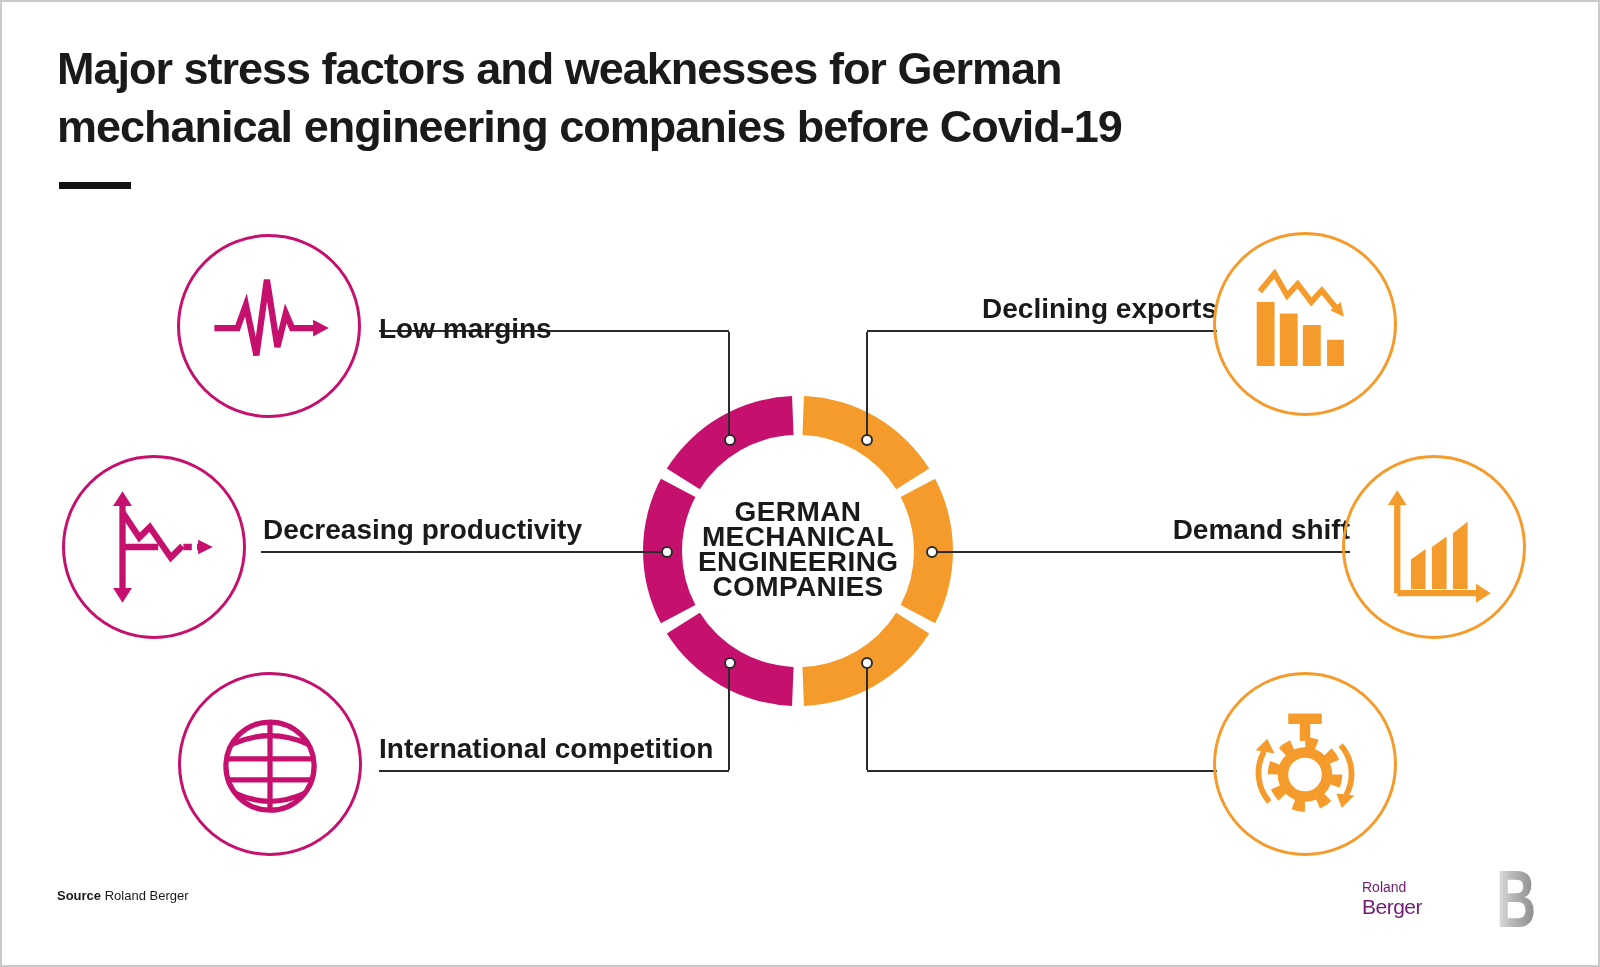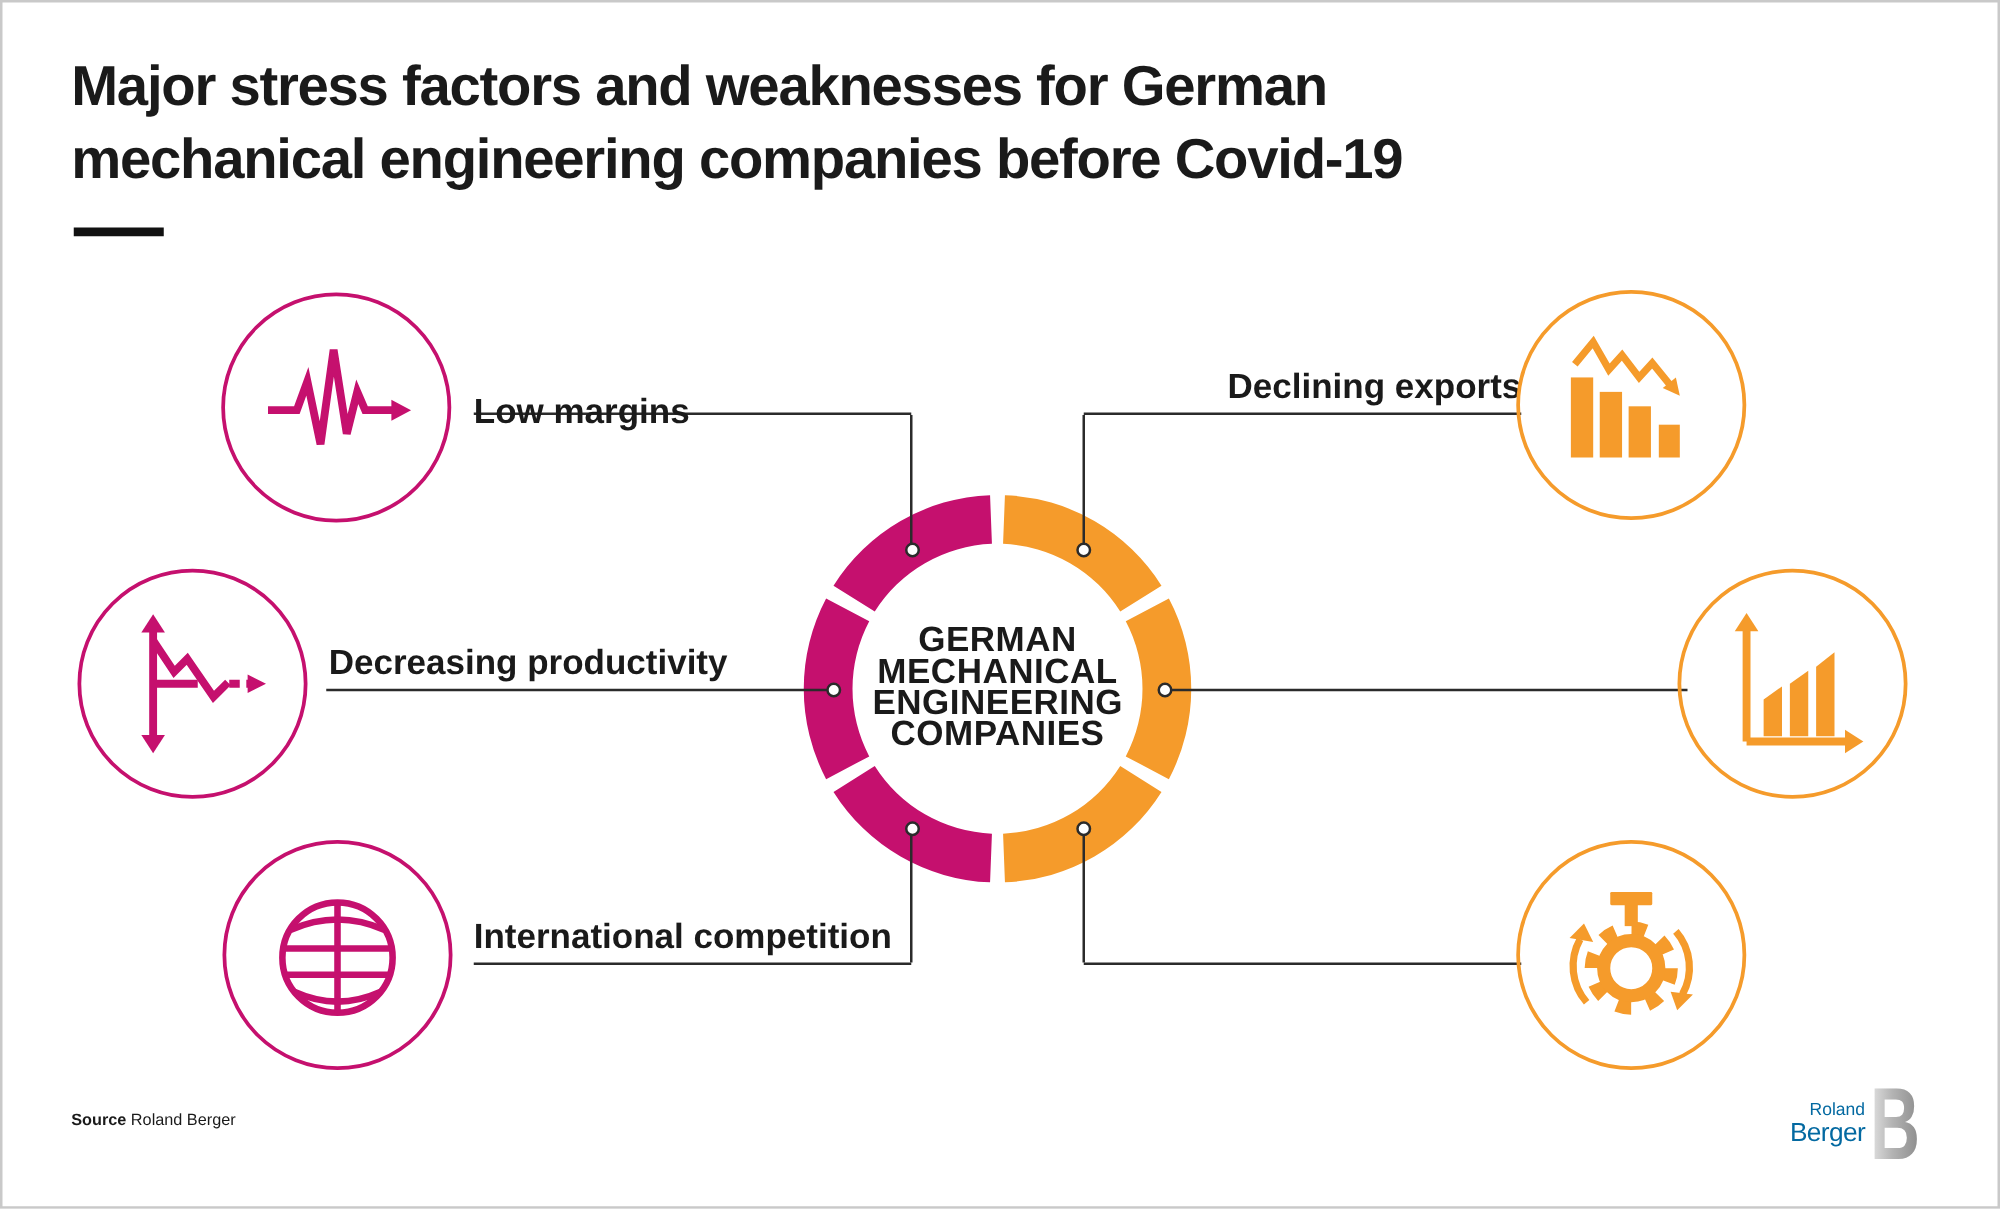--- a/index.html
+++ b/index.html
@@ -34,21 +34,21 @@
   .fill-magenta{fill:var(--magenta,#c5106e);}
   .stroke-orange{stroke:var(--orange,#f59b2b);}
   .fill-orange{fill:var(--orange,#f59b2b);}
   .donut-center-label{
     left:696px;top:497px;width:200px;text-align:center;
     font-size:28px;font-weight:700;line-height:25px;letter-spacing:.4px;
     color:var(--ink,#1a1a1a);white-space:pre-line;
   }
   .source-line{left:55px;top:886px;font-size:13px;color:#1a1a1a;}
   .source-line .b{font-weight:700;}
-  .logo-text{left:1360px;top:878px;width:130px;text-align:right;color:#0369a1;line-height:1;}
+  .logo-text{left:1360px;top:878px;width:130px;color:#701a75;line-height:1;}
   .logo-text .r{font-size:14px;display:block;margin-bottom:2px;}
   .logo-text .g{font-size:21px;display:block;letter-spacing:-0.5px;}
   .nofill{fill:none;}
 </style>
 </head>
 <body>
 
 <div class="page">
 
   <div class="abs title">Major stress factors and weaknesses for German
@@ -83,20 +83,21 @@
   <div class="abs node" style="left:659px;top:544px;"></div>
   <div class="abs node" style="left:722px;top:655px;"></div>
   <div class="abs node" style="left:859px;top:432px;"></div>
   <div class="abs node" style="left:924px;top:544px;"></div>
   <div class="abs node" style="left:859px;top:655px;"></div>
 
   <div class="abs factor-label" style="left:377px;top:291px;margin-top:20px;">Low margins</div>
   <div class="abs factor-label" style="left:261px;top:512px;">Decreasing productivity</div>
   <div class="abs factor-label" style="left:377px;top:731px;">International competition</div>
   <div class="abs factor-label lbl-right" style="left:865px;top:291px;width:350px;">Declining exports</div>
+  <div class="abs factor-label lbl-right" style="left:948px;top:512px;width:400px;">Demand shift</div>
 
   <div class="abs icon-circle circ-magenta" style="left:175px;top:232px;">
     <svg width="126" height="126" viewBox="0 0 120 120">
       <path class="stroke-magenta nofill" stroke-width="6" d="M8 62 H30 L38 40 L48 88 L58 16 L68 80 L76 48 L82 62 H104"></path>
       <polygon class="fill-magenta" points="102,54 117,62 102,70"></polygon>
     </svg>
   </div>
   <div class="abs icon-circle circ-magenta" style="left:60px;top:453px;">
     <svg width="126" height="126" viewBox="0 0 120 120">
       <line class="stroke-magenta" stroke-width="6" x1="30" y1="19" x2="30" y2="101"></line>

